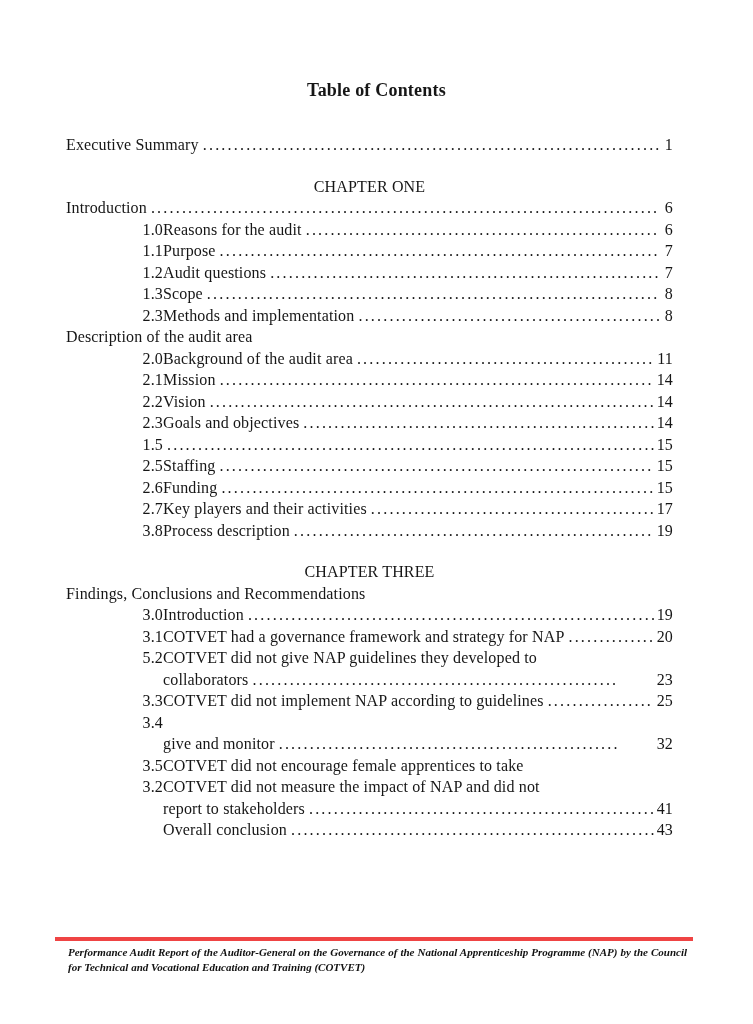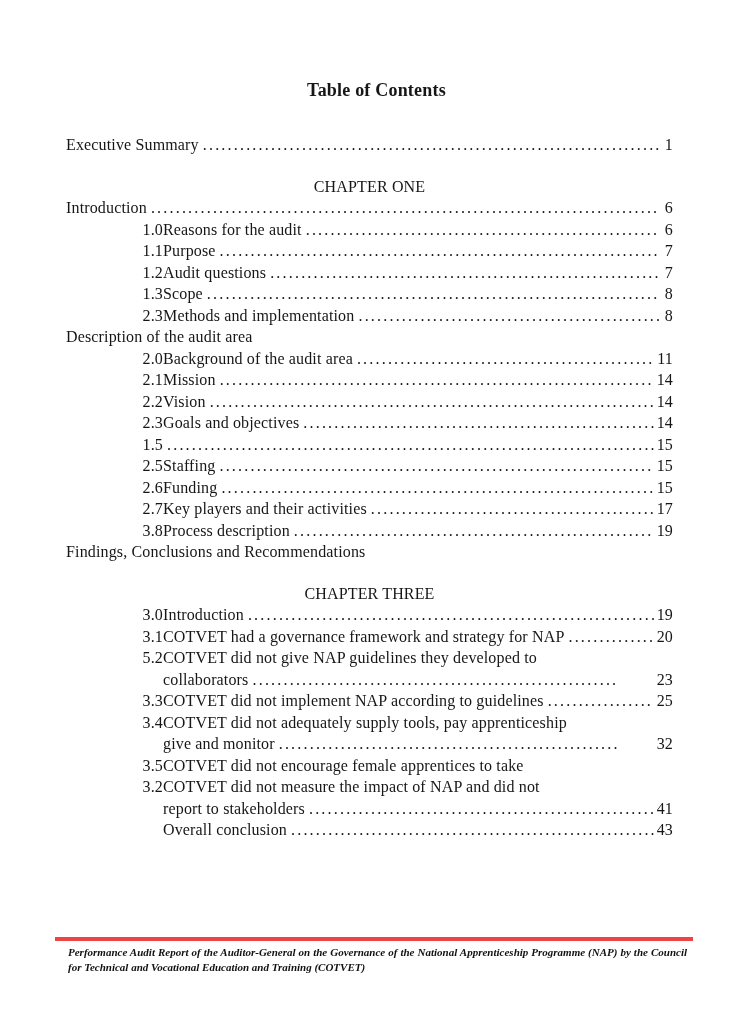--- a/index.html
+++ b/index.html
@@ -185,25 +185,25 @@
         <span class="label">Key players and their activities</span>
         <span class="leader"></span>
         <span class="pg">17</span>
       </div>
       <div class="toc-row">
         <span class="num">3.8</span>
         <span class="label">Process description</span>
         <span class="leader"></span>
         <span class="pg">19</span>
       </div>
-      <div class="toc-row">
-        <span class="label">Findings, Conclusions and Recommendations</span>
-      </div>
       <div class="toc-row chapter">
         <span class="label">CHAPTER THREE</span>
+      </div>
+      <div class="toc-row">
+        <span class="label">Findings, Conclusions and Recommendations</span>
       </div>
       <div class="toc-row">
         <span class="num">3.0</span>
         <span class="label">Introduction</span>
         <span class="leader"></span>
         <span class="pg">19</span>
       </div>
       <div class="toc-row">
         <span class="num">3.1</span>
         <span class="label">COTVET had a governance framework and strategy for NAP</span>
@@ -220,21 +220,20 @@
         <span class="pg">23</span>
       </div>
       <div class="toc-row">
         <span class="num">3.3</span>
         <span class="label">COTVET did not implement NAP according to guidelines</span>
         <span class="leader"></span>
         <span class="pg">25</span>
       </div>
       <div class="toc-row">
         <span class="num">3.4</span>
-        <span class="label">COTVET did not adequately supply tools, pay apprenticeship</span>
       </div>
       <div class="toc-row">
         <span class="label cont">give and monitor</span>
         <span class="leader gap-leader"></span>
         <span class="pg">32</span>
       </div>
       <div class="toc-row">
         <span class="num">3.5</span>
         <span class="label">COTVET did not encourage female apprentices to take</span>
       </div>

